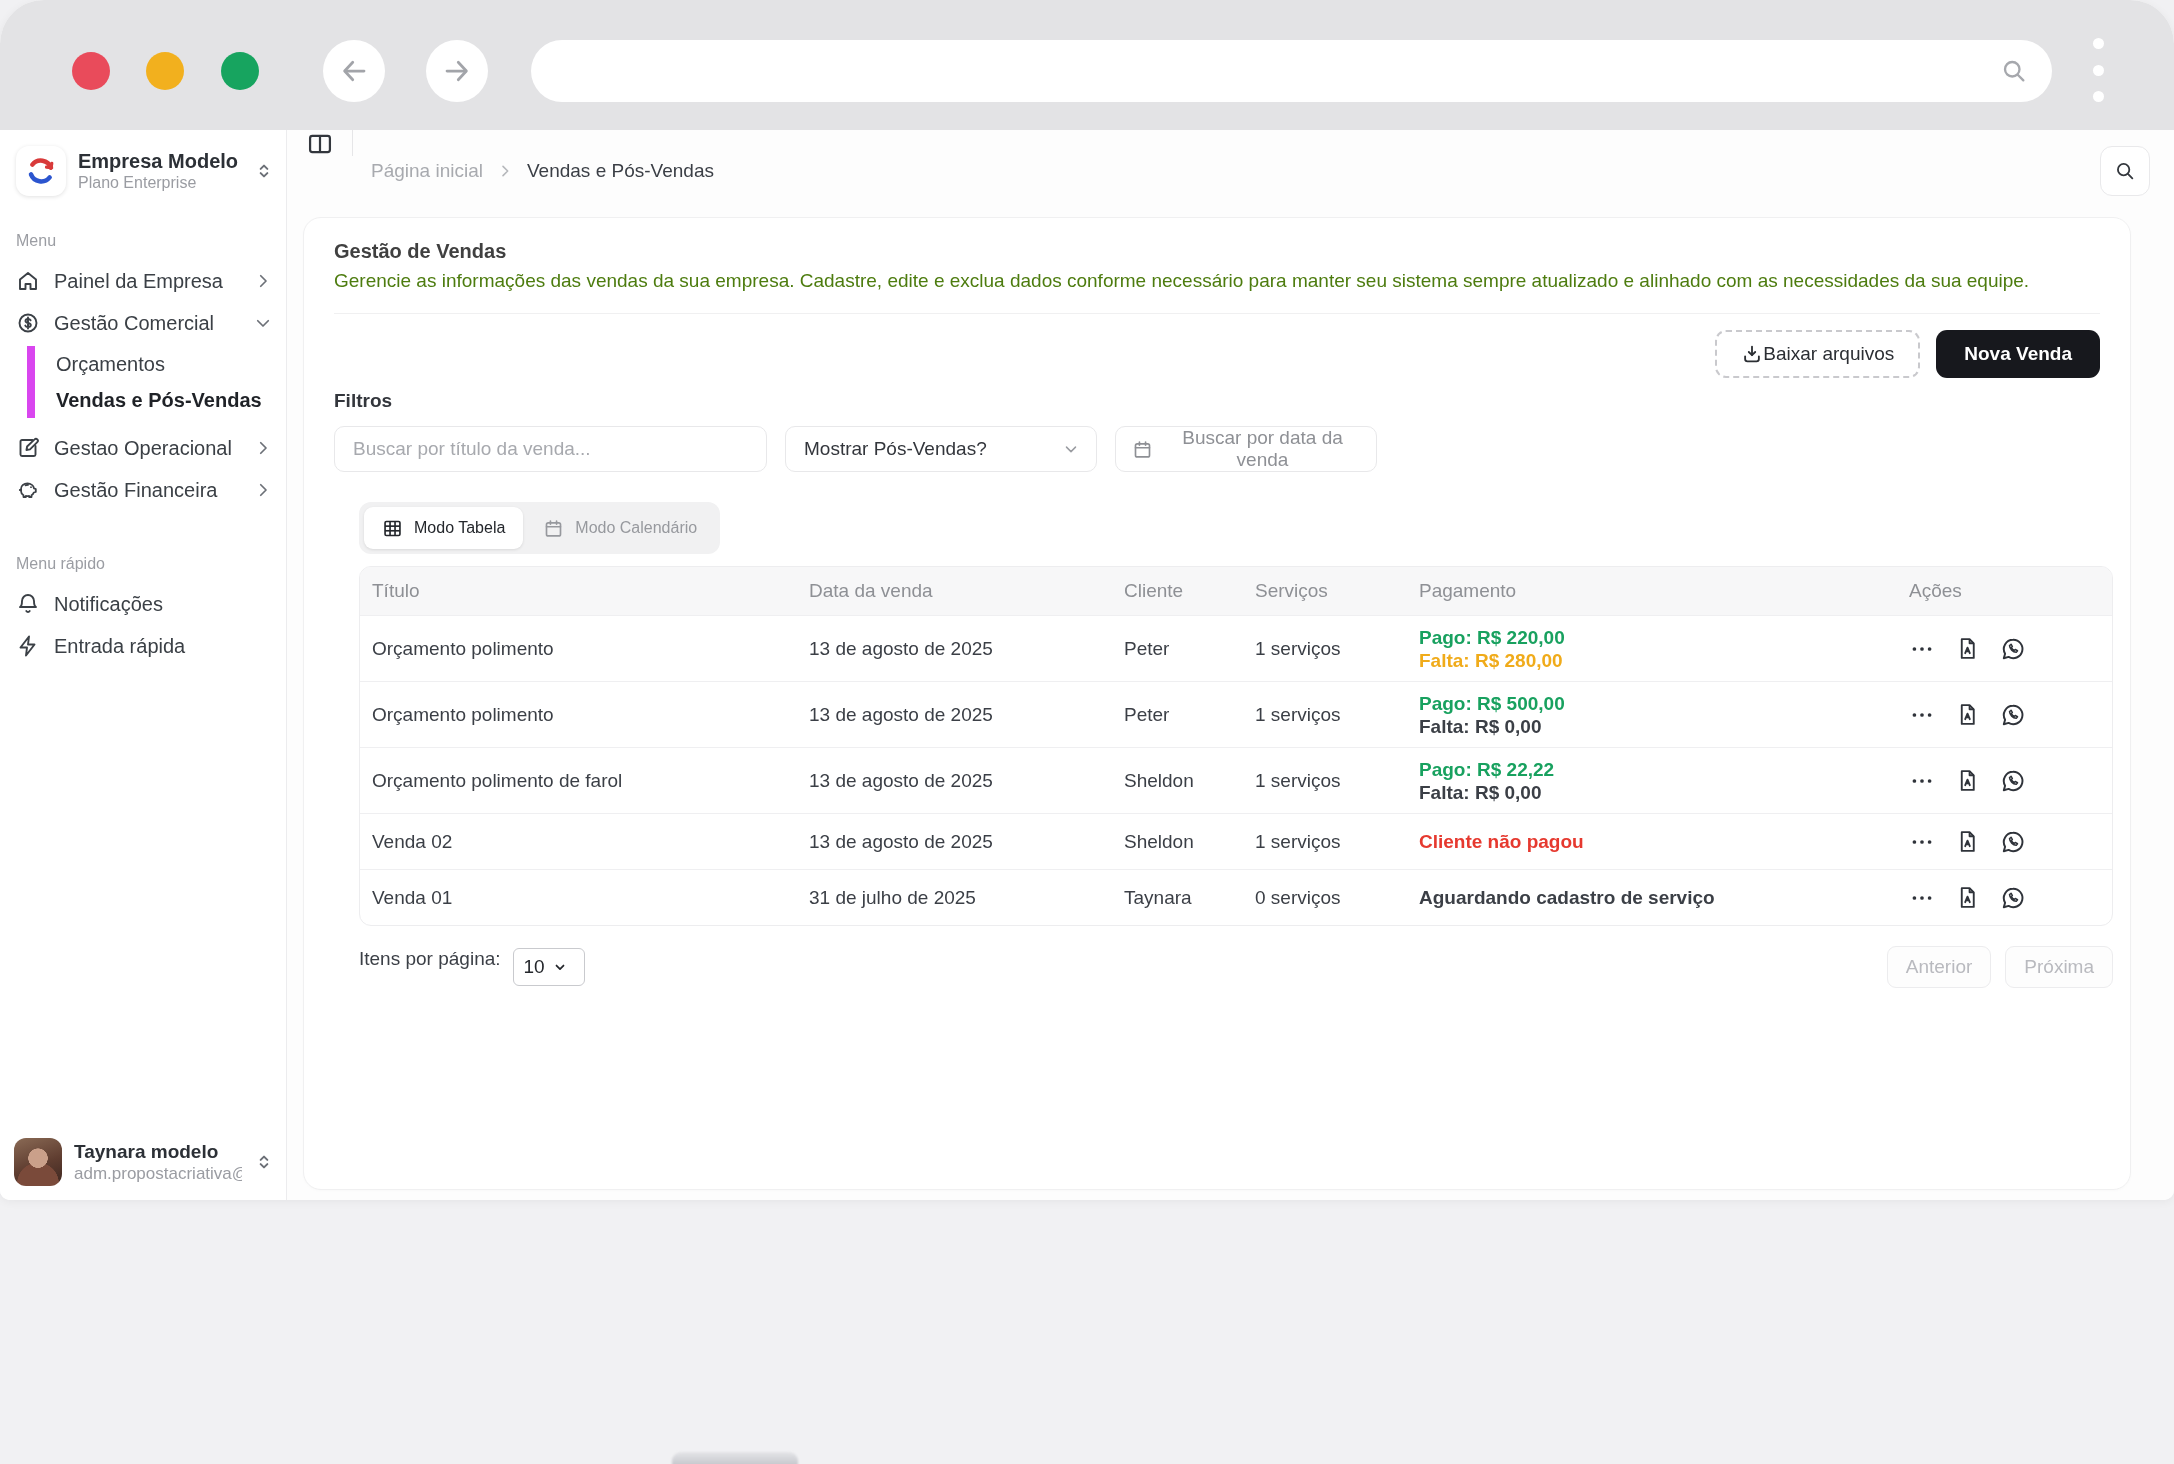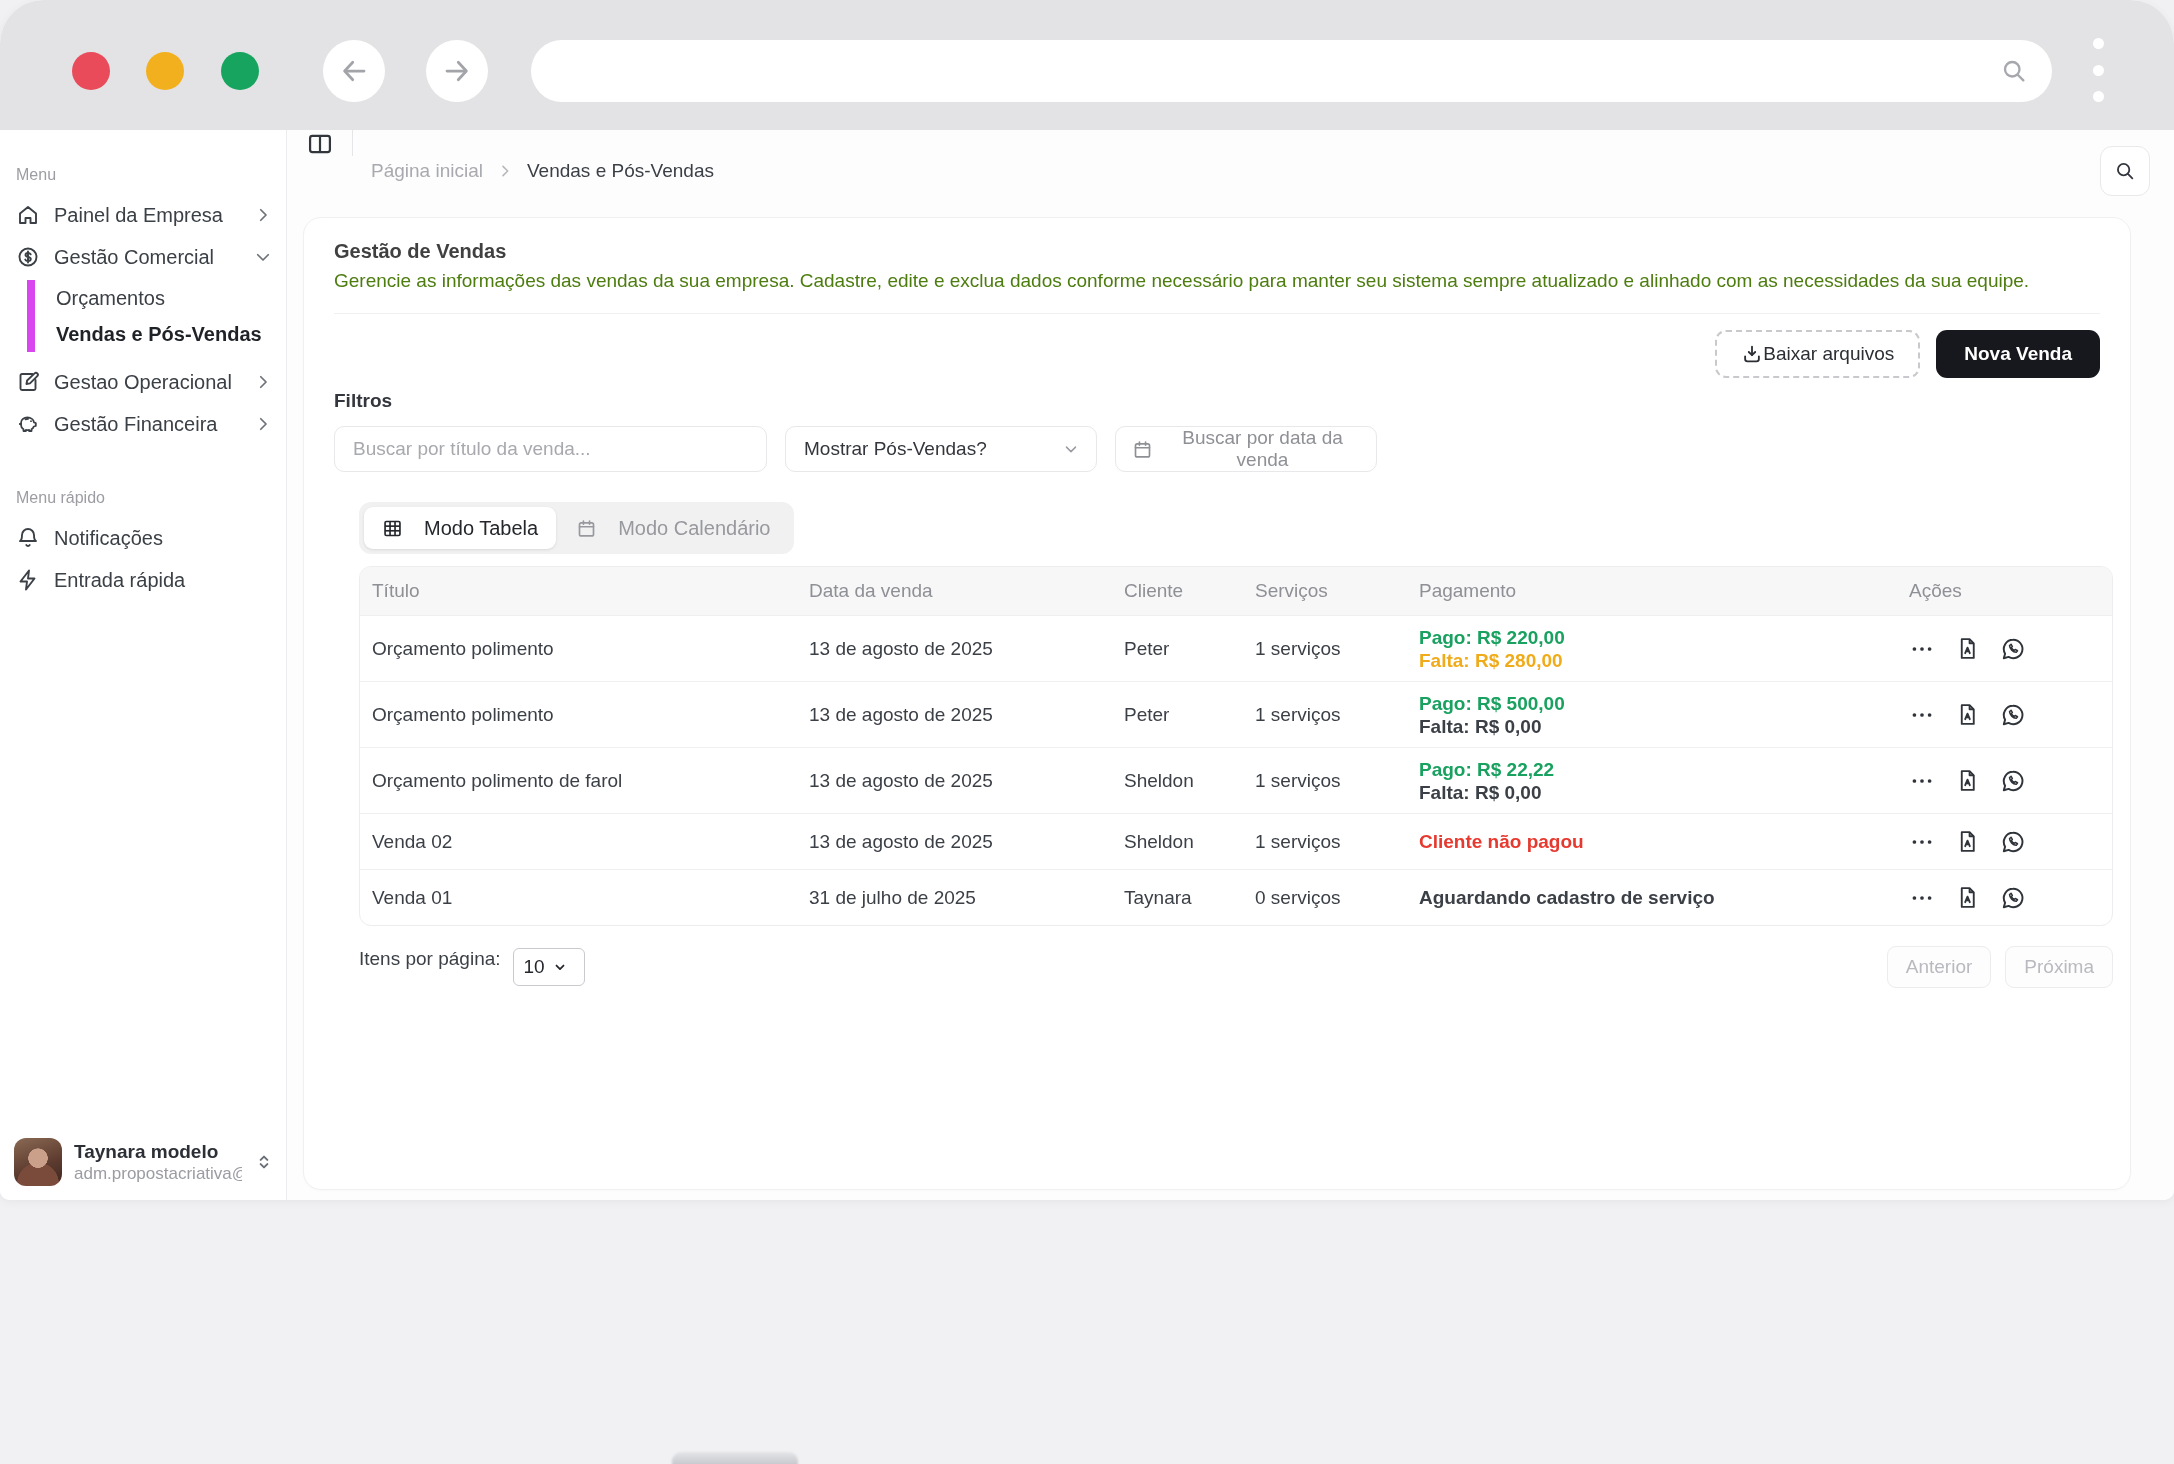--- a/index.html
+++ b/index.html
@@ -109,22 +109,22 @@
   .filter-select{width:312px;height:46px;box-sizing:border-box;border:1px solid #e8e8ea;border-radius:10px;
     background:#fff;display:flex;align-items:center;justify-content:space-between;padding:0 16px 0 18px;
     font-size:19px;color:#33363c;cursor:pointer}
   .filter-select .chev{color:#9a9ca1;display:flex}
   .filter-date{width:262px;height:46px;box-sizing:border-box;border:1px solid #e8e8ea;border-radius:10px;
     background:#fff;display:flex;align-items:center;gap:12px;padding:0 16px;
     font-size:19px;color:#8e9095;cursor:pointer;font-family:inherit}
 
   .table-block{margin-left:25px;width:1754px}
   .view-tabs{margin-top:30px;display:inline-flex;background:#f1f1f2;border-radius:12px;padding:5px;gap:2px}
-  .tab{height:42px;display:flex;align-items:center;gap:21px;padding:0 18px;border-radius:9px;
-    font-size:20px;cursor:pointer;border:none;background:transparent;font-family:inherit}
+  .tab{height:42px;display:flex;align-items:center;gap:11px;padding:0 18px;border-radius:9px;
+    font-size:16px;cursor:pointer;border:none;background:transparent;font-family:inherit}
   .tab.active{background:#fff;color:#24272c;font-weight:500;box-shadow:0 1px 3px rgba(0,0,0,.10)}
   .tab.inactive{color:#97999e}
   .tab .t-ico{display:flex}
 
   .sales-table{margin-top:12px;border:1px solid #ededef;border-radius:12px;overflow:hidden}
   .tr{display:grid;grid-template-columns:437px 315px 131px 164px 490px 1fr;align-items:center}
   .thead{height:48px;background:#f7f7f8;color:#8e9095;font-size:19px}
   .th,.td{padding-left:12px}
   .tr + .tr{border-top:1px solid #efeff1}
   .row{font-size:19px;color:#3b3f46}
@@ -192,20 +192,39 @@
       <button class="kebab">
           <span></span>
           <span></span>
           <span></span>
         </button>
     </div>
 
     <div class="app">
 
       <aside class="sidebar">
+        <div class="company">
+          <span class="company-logo">
+            <svg width="32" height="32" viewBox="0 0 24 24" fill="none" stroke-linecap="round">
+              <path d="M19.5 9.5 A8.2 8.2 0 0 0 5.5 7.2" stroke="#d83a3a" stroke-width="3.4"></path>
+              <path d="M4.5 14.5 A8.2 8.2 0 0 0 18.5 16.8" stroke="#2b55cf" stroke-width="3.4"></path>
+              <path d="M19.5 9.5 l-3.4 -0.4 M19.5 9.5 l0.6 -3.2" stroke="#d83a3a" stroke-width="2.4"></path>
+            </svg>
+          </span>
+          <span class="company-meta">
+            <span class="company-name" style="display:block">Empresa Modelo</span>
+            <span class="company-plan" style="display:block">Plano Enterprise</span>
+          </span>
+          <span class="updown">
+            <svg width="20" height="20" viewBox="0 0 24 24" fill="none" stroke="currentColor" stroke-width="2.4" stroke-linecap="round" stroke-linejoin="round">
+                <polyline points="8 9.5 12 5.5 16 9.5"></polyline>
+                <polyline points="8 14.5 12 18.5 16 14.5"></polyline>
+              </svg>
+          </span>
+        </div>
 
         <div class="side-section-label">Menu</div>
 
         <div class="side-item">
           <span class="s-ico">
             <svg width="24" height="24" viewBox="0 0 24 24" fill="none" stroke="currentColor" stroke-width="1.9" stroke-linecap="round" stroke-linejoin="round">
                 <path d="M4 10.5 12 4l8 6.5V20h-5.5v-5h-5v5H4z"></path>
               </svg>
           </span>
           <span class="s-label">Painel da Empresa</span>

